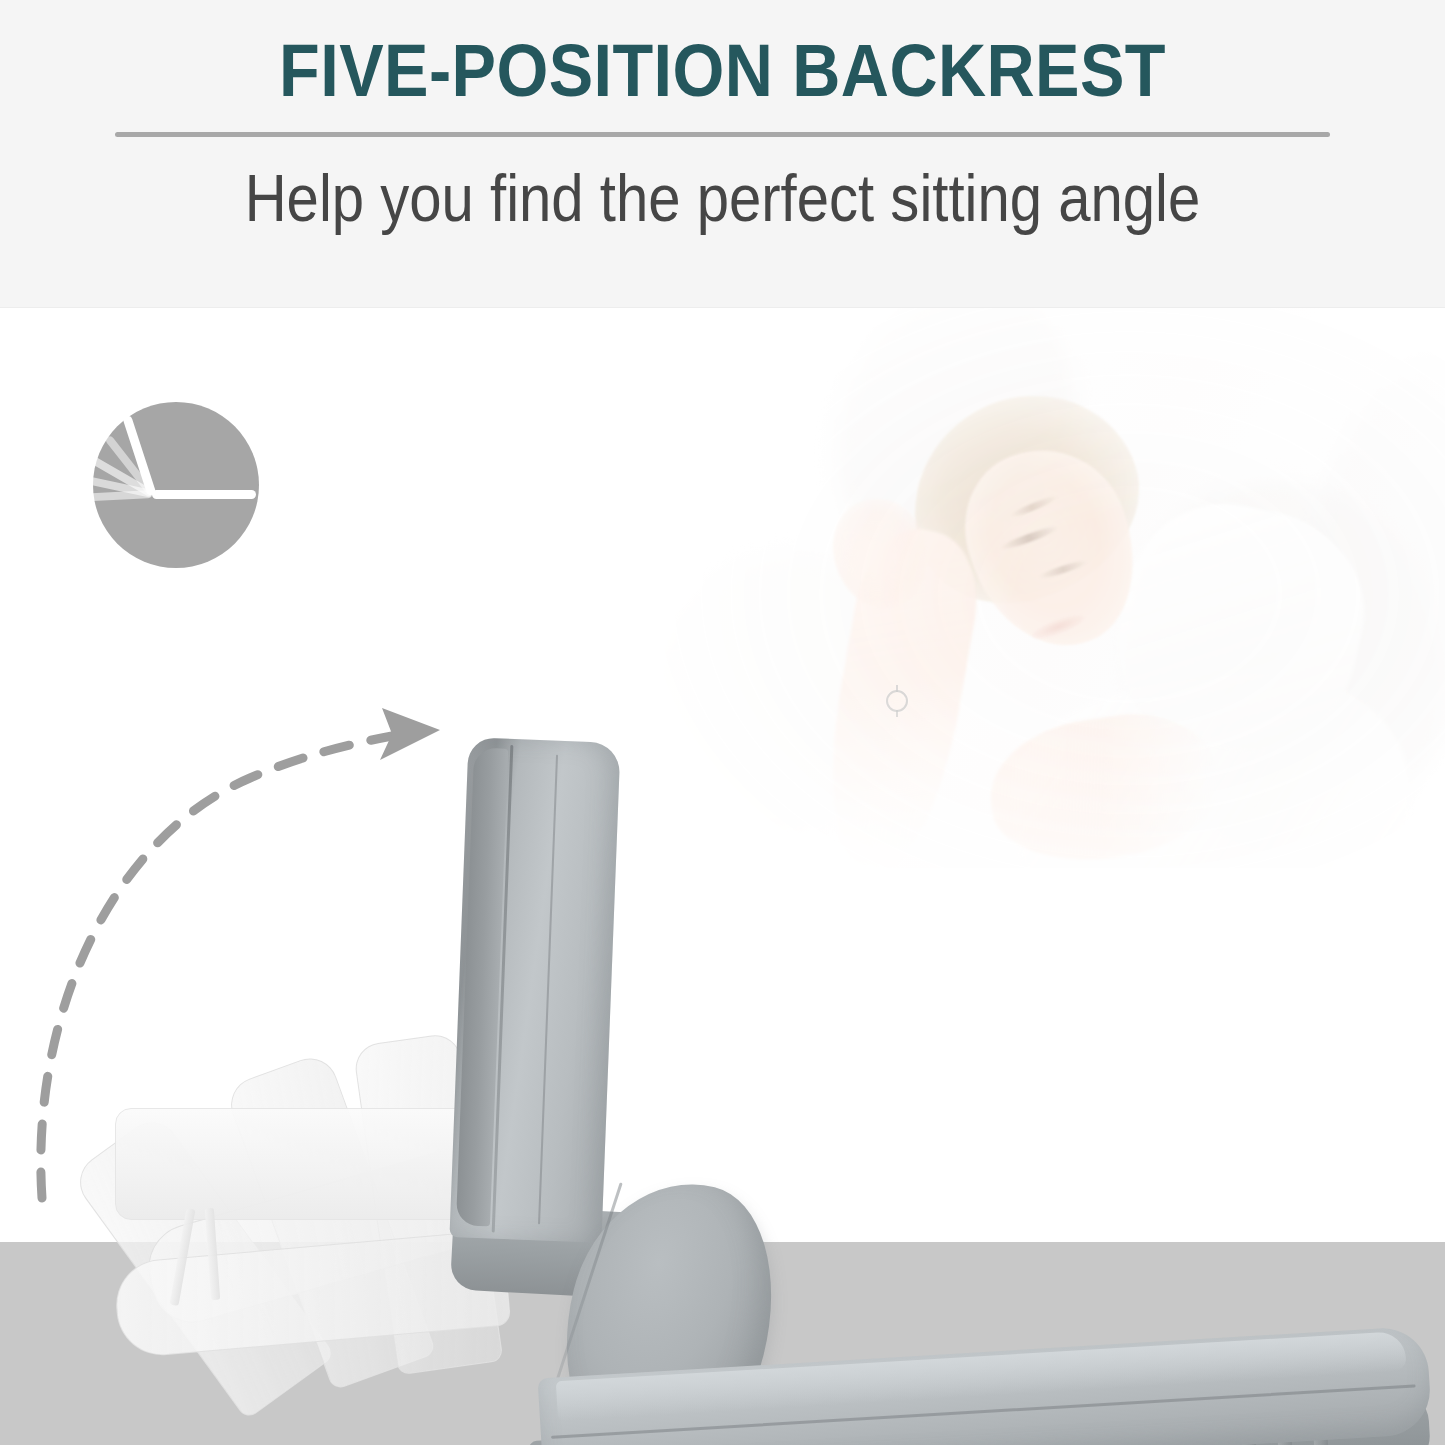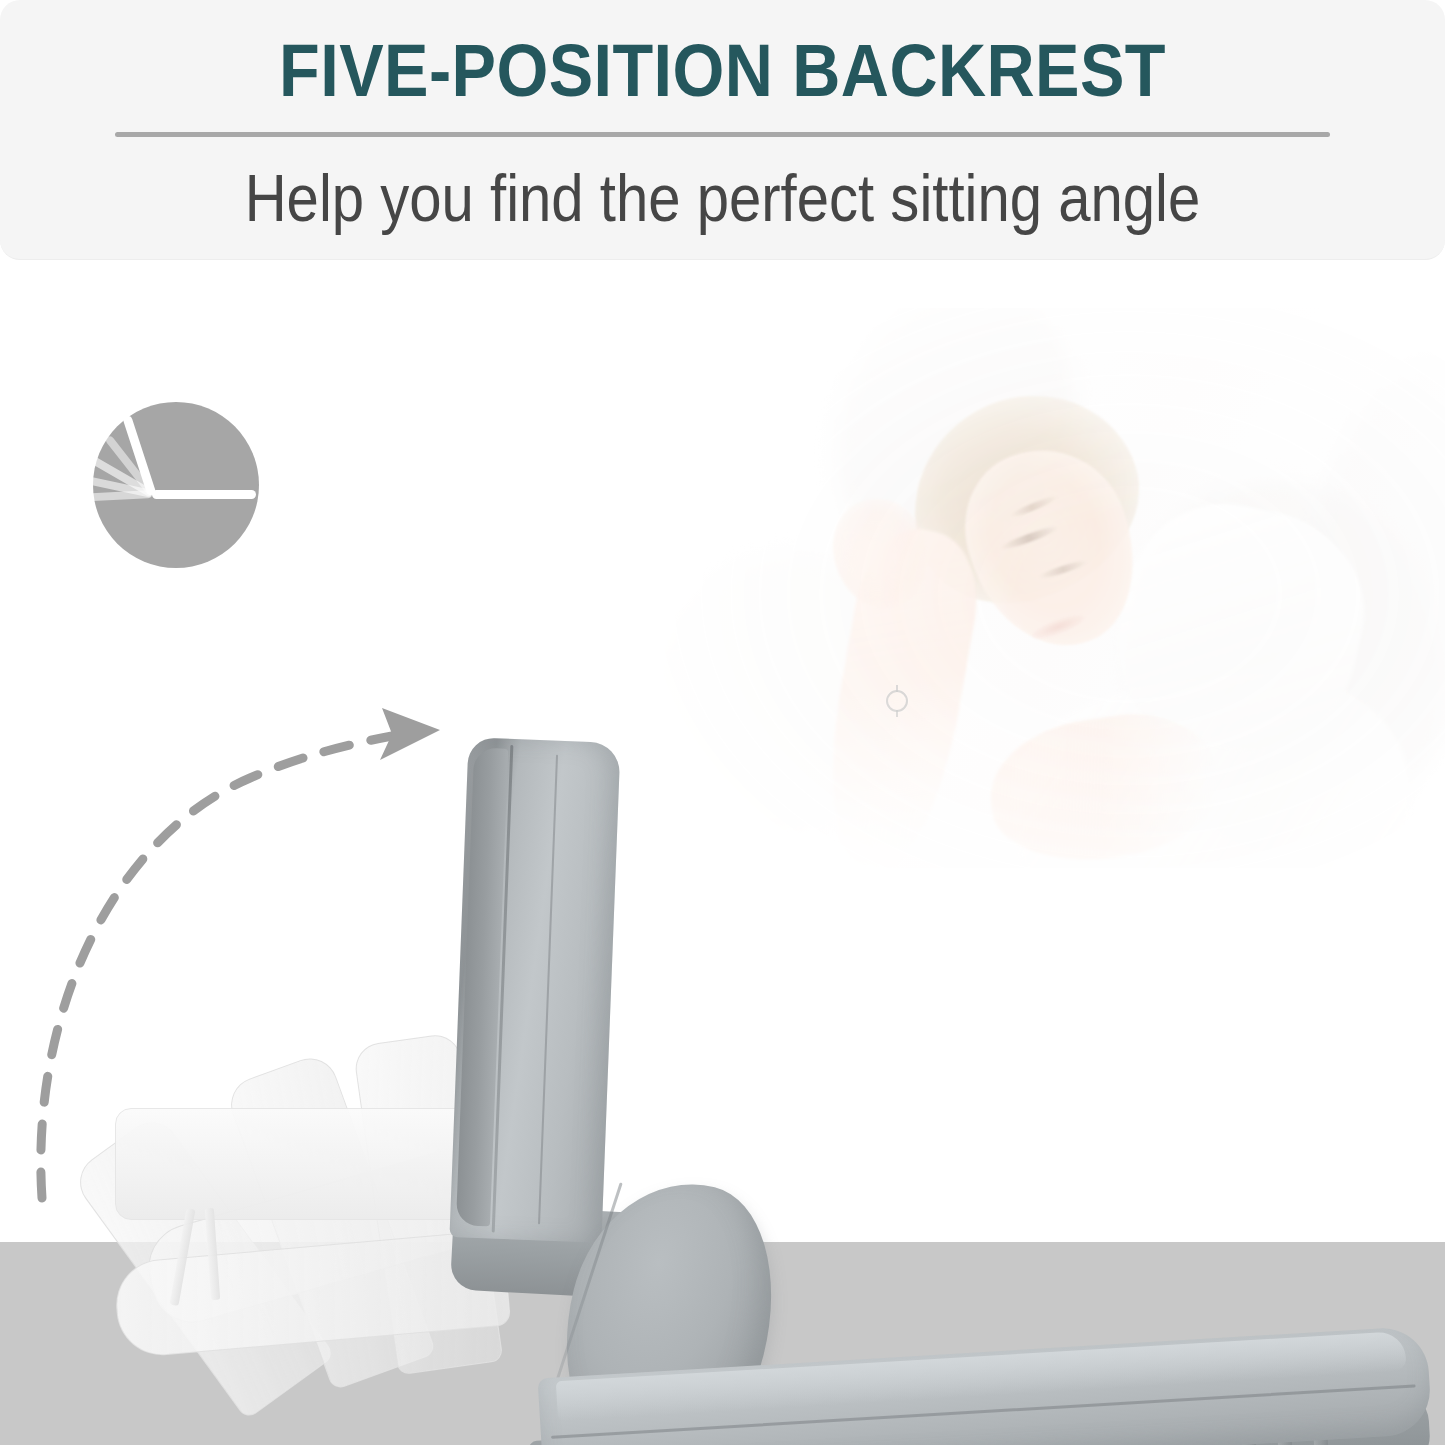--- a/index.html
+++ b/index.html
@@ -7,25 +7,24 @@
 
   .stage{
     position:relative;
     width:1445px;height:1445px;
     overflow:hidden;
     background:#ffffff;
   }
 
   
   .header{
-    position:absolute;left:0;top:0;width:1445px;height:260px;
+    position:absolute;left:0;top:0;width:1445px;height:308px;
     background:#f5f5f5;
     border-bottom:1px solid #ededed;
     box-sizing:border-box;
-    border-radius:20px;
   }
   .title{
     position:absolute;left:0;top:28px;width:1445px;
     text-align:center;
     color:#25575d;
     font-family:"Liberation Sans Narrow","Liberation Sans",sans-serif;
     font-weight:bold;
     font-size:74px;
     letter-spacing:0.5px;
     transform:scaleX(0.90);

